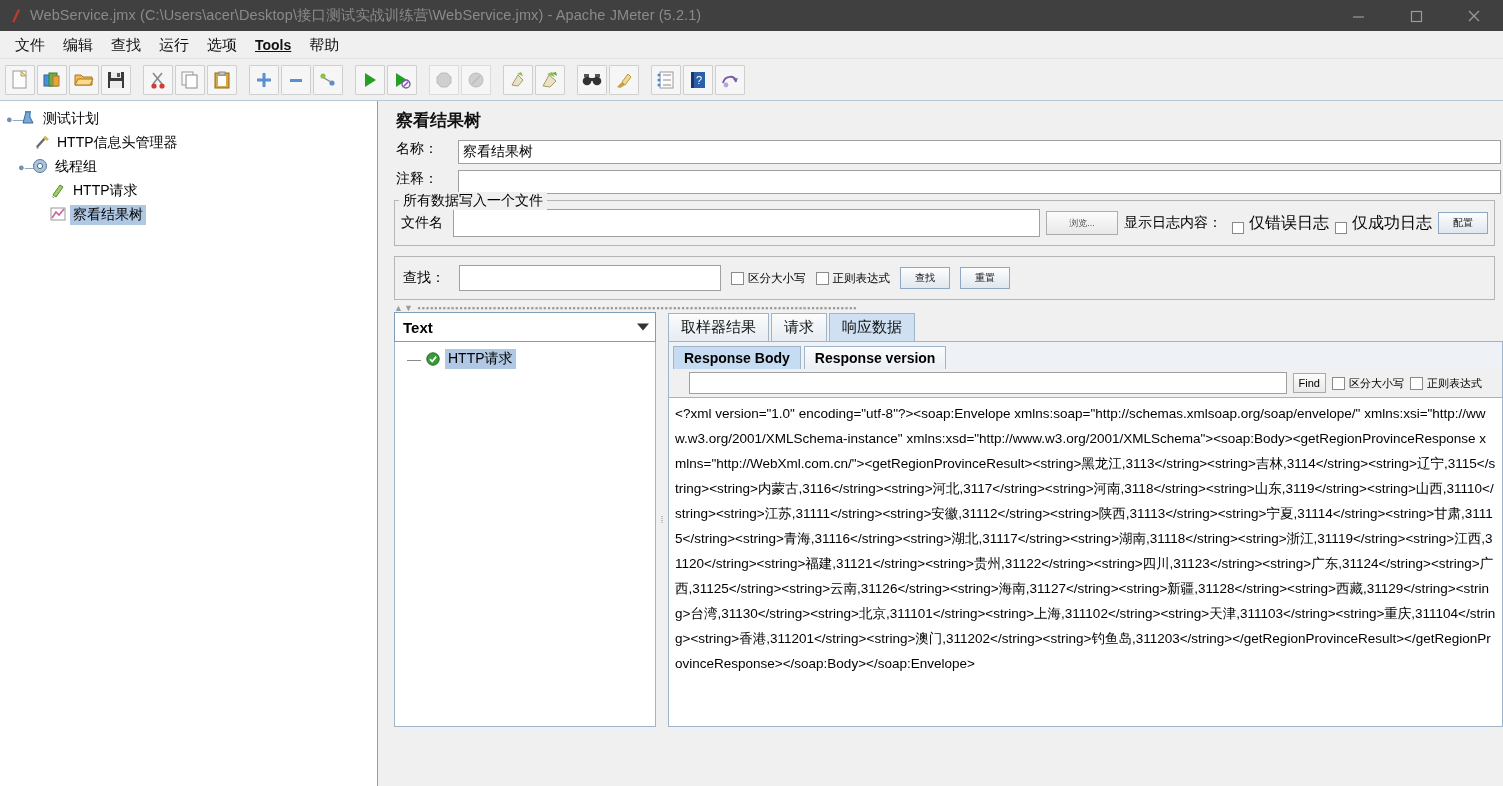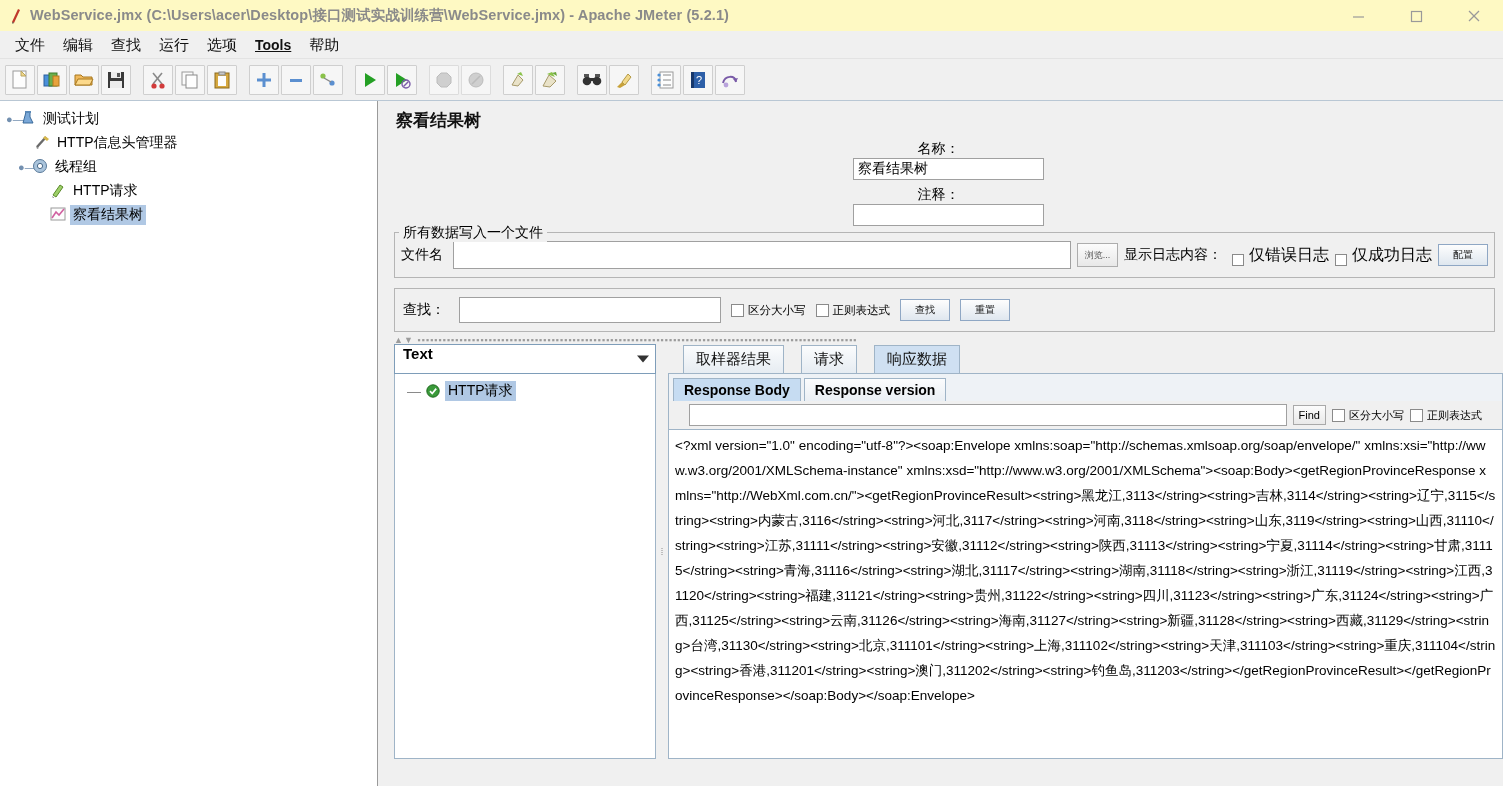--- a/index.html
+++ b/index.html
@@ -7,22 +7,22 @@
   body {
     width:1503px; height:786px; overflow:hidden;
     background:#f0f0f0;
     font-family:"Liberation Sans","DejaVu Sans",sans-serif;
     font-size:13px; color:#000;
     -webkit-font-smoothing:none;
   }
 
   
   .titlebar{
-    height:32px; background:#fef9c3; display:flex; align-items:center;
-    border-bottom:1px solid #f0f0f0; position:relative;font-weight:bold;
+    height:32px; background:#404040; display:flex; align-items:center;
+    border-bottom:1px solid #f0f0f0; position:relative;
   }
   .tb-icon{ width:30px; display:flex; justify-content:center; align-items:center;}
   .tb-title{ font-size:14.5px; color:#8a8a8a; white-space:nowrap; letter-spacing:.1px;}
   .win-ctrls{ position:absolute; right:0; top:0; height:32px; display:flex;}
   .win-btn{ width:58px; height:32px; display:flex; align-items:center; justify-content:center; color:#9a9a9a;}
   .win-btn svg{ display:block; }
 
   
   .menubar{
     height:27px; background:#f0f0f0; display:flex; align-items:center;
@@ -60,38 +60,38 @@
   .tnode{ display:flex; align-items:center; height:24px; white-space:nowrap;}
   .tlabel{ padding:1px 3px; }
   .tlabel.sel{ background:#b0c8e4; }
   .handle{ width:14px; text-align:center; color:#7390b0; font-size:11px;}
 
   
   .rightpane{ flex:1; background:#f0f0f0; overflow:hidden; position:relative; }
   .panel-title{
     font-size:17px; font-weight:bold; padding:8px 0 8px 12px; color:#111;
   }
-  .formrow{ display:flex; align-items:center; padding:0 2px 0 12px; margin-bottom:6px;flex-direction:column;}
+  .formrow{ display:flex; padding:0 2px 0 12px; margin-bottom:6px;}
   .flabel{ width:62px; font-size:14px; }
   .finput{
     flex:1; height:24px; background:#fff; border:1px solid #a0a0a0;
     font-size:14px; padding:2px 4px; font-family:"Liberation Sans",sans-serif;
     color:#000; outline:none;
   }
   .group{
     margin:4px 8px 0 10px; border:1px solid #b5b5b5; padding:8px 6px 8px 6px; position:relative;
     background:#f0f0f0;
   }
   .group-title{
     position:absolute; top:-9px; left:4px; background:#f0f0f0; padding:0 4px; font-size:14px;
   }
   .grow{ display:flex; align-items:center; gap:6px; }
   .glabel{ font-size:14px; padding-right:4px;}
   .browse{
-    width:41px; height:24px; font-size:9px; border:1px solid #adadad;
+    width:72px; height:24px; font-size:9px; border:1px solid #adadad;
     background:linear-gradient(#fcfcfc,#e8e8e8); color:#555; display:flex;
     align-items:center; justify-content:center;
   }
   .cbx{ width:12px; height:12px; border:1px solid #8a8a8a; background:#fff; display:inline-block; }
   .cbwrap{ display:flex; align-items:flex-end; gap:5px; font-size:16px; white-space:nowrap;}
   .btn{
     border:1px solid #8fa7c4; background:linear-gradient(#fdfdfd,#dfe7ef);
     font-size:10px; padding:3px 14px; color:#111; white-space:nowrap;
   }
 
@@ -103,34 +103,34 @@
     width:262px; height:26px; background:#fff; border:1px solid #a0a0a0; outline:none;
     font-size:14px; padding:2px 4px;
   }
 
   .dots{ height:9px; margin:3px 10px 0 10px; display:flex; align-items:center; color:#9b9b9b; font-size:9px; letter-spacing:1px;}
 
   
   .lower{ display:flex; padding:0 0 0 10px; height:415px; }
   .resultcol{ width:262px; display:flex; flex-direction:column; }
   .combo{
-    height:30px; background:#fff; border:1px solid #7e9db9; display:flex; align-items:flex-start;
+    height:30px; background:#fff; border:1px solid #7e9db9; display:flex; align-items:center;
     padding-left:8px; font-size:15px; font-weight:bold; position:relative;
   }
   .combo .arrow{ position:absolute; right:6px; top:50%; transform:translateY(-50%);
     border-left:6px solid transparent; border-right:6px solid transparent; border-top:7px solid #333;}
   .rtree{ flex:1; background:#fff; border:1px solid #9fb4c7; border-top:none; padding-top:6px; font-size:14px;}
   .rnode{ display:flex; align-items:center; height:22px; padding-left:12px; }
   .vsplit{ width:12px; display:flex; align-items:center; justify-content:center; color:#7f7f7f; font-size:9px;}
 
   .tabcol{ flex:1; display:flex; flex-direction:column; padding-right:0px;}
   .tabstrip{ display:flex; align-items:flex-end; height:29px; gap:2px; }
   .tab{
     border:1px solid #9fb4c7; border-bottom:none; background:linear-gradient(#fbfcfd,#e6ecf2);
-    padding:4px 12px; font-size:15px; color:#111; white-space:nowrap;margin-left:15px;
+    padding:4px 12px; font-size:15px; color:#111; white-space:nowrap;
   }
   .tab.active{ background:#cfe0f2; font-weight:normal;}
   .subtabs{
     display:flex; align-items:flex-end; height:28px; gap:3px;
     border:1px solid #9fb4c7; border-bottom:none; background:#eef2f6; padding:2px 4px 0 4px;
   }
   .subtab{
     border:1px solid #9fb4c7; border-bottom:none; padding:3px 10px; font-size:14px; font-weight:bold;
     background:linear-gradient(#fbfcfd,#eaeff4);
   }

